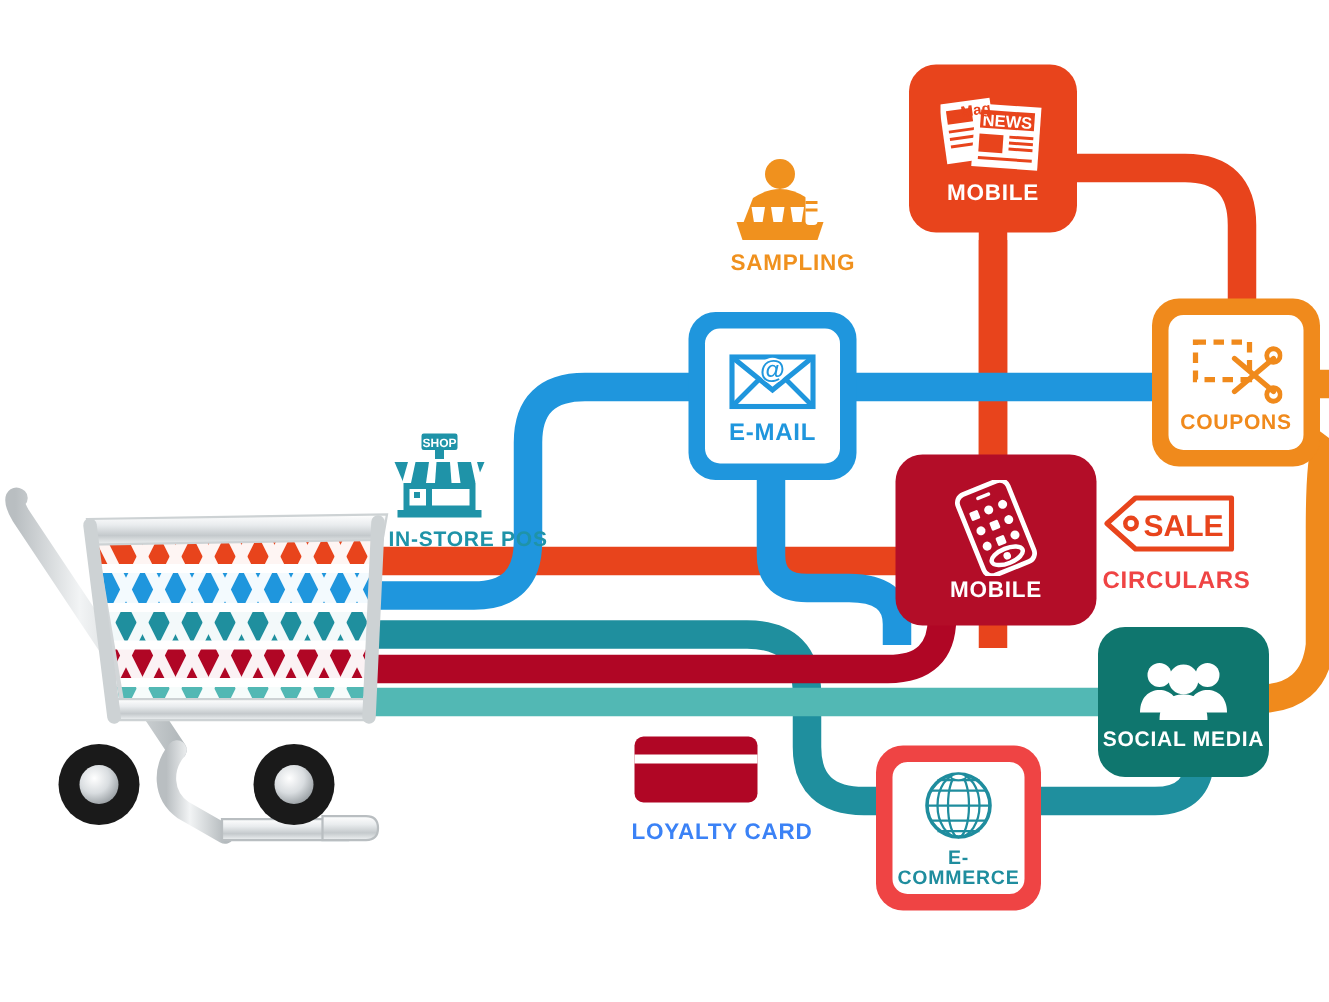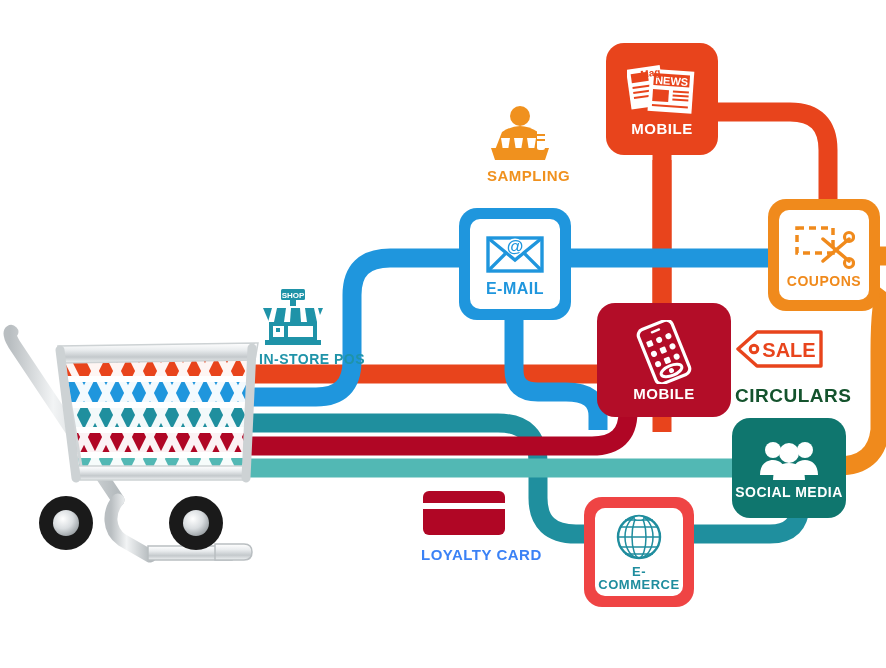--- a/index.html
+++ b/index.html
@@ -246,27 +246,27 @@
           <rect x="28" y="38" width="6" height="6" rx="1"></rect>
           <rect x="38" y="38" width="6" height="6" rx="3"></rect>
         </g>
         <ellipse cx="31" cy="52" rx="11" ry="5" fill="none" stroke="#ffffff" stroke-width="3"></ellipse>
         <circle cx="31" cy="52" r="2.5" fill="#ffffff"></circle>
       </g>
     </svg>
     <span class="lbl" style="color:#ffffff;font-size:15px;margin-top:2px;">MOBILE</span>
   </div>
 
-  <div class="flat" style="left:735px;top:330px;width:104px;gap:16px;">
+  <div class="flat" style="left:735px;top:330px;width:104px;">
     <svg width="90" height="38" viewBox="0 0 90 38">
       <path d="M22,2 H86 V36 H22 L3,19 Z" fill="none" stroke="#e8441c" stroke-width="3.4" stroke-linejoin="round"></path>
       <circle cx="19" cy="19" r="3.8" fill="none" stroke="#e8441c" stroke-width="3"></circle>
       <text x="54" y="27" text-anchor="middle" font-family="Liberation Sans, sans-serif" font-size="20" font-weight="bold" fill="#e8441c">SALE</text>
     </svg>
-    <span class="lbl" style="color:#14532d;font-size:19px;margin-top:2px;">CIRCULARS</span>
+    <span class="lbl" style="color:#ef4444;font-size:16px;margin-top:12px;">CIRCULARS</span>
   </div>
 
   <div class="flat" style="left:421px;top:489px;width:122px;">
     <svg width="86" height="52" viewBox="0 0 86 52">
       <rect x="2" y="2" width="82" height="44" rx="6" fill="#b00625"></rect>
       <rect x="2" y="14" width="82" height="6" fill="#ffffff"></rect>
     </svg>
     <span class="lbl" style="color:#3b82f6;font-size:15px;margin-top:6px;">LOYALTY CARD</span>
   </div>
 

